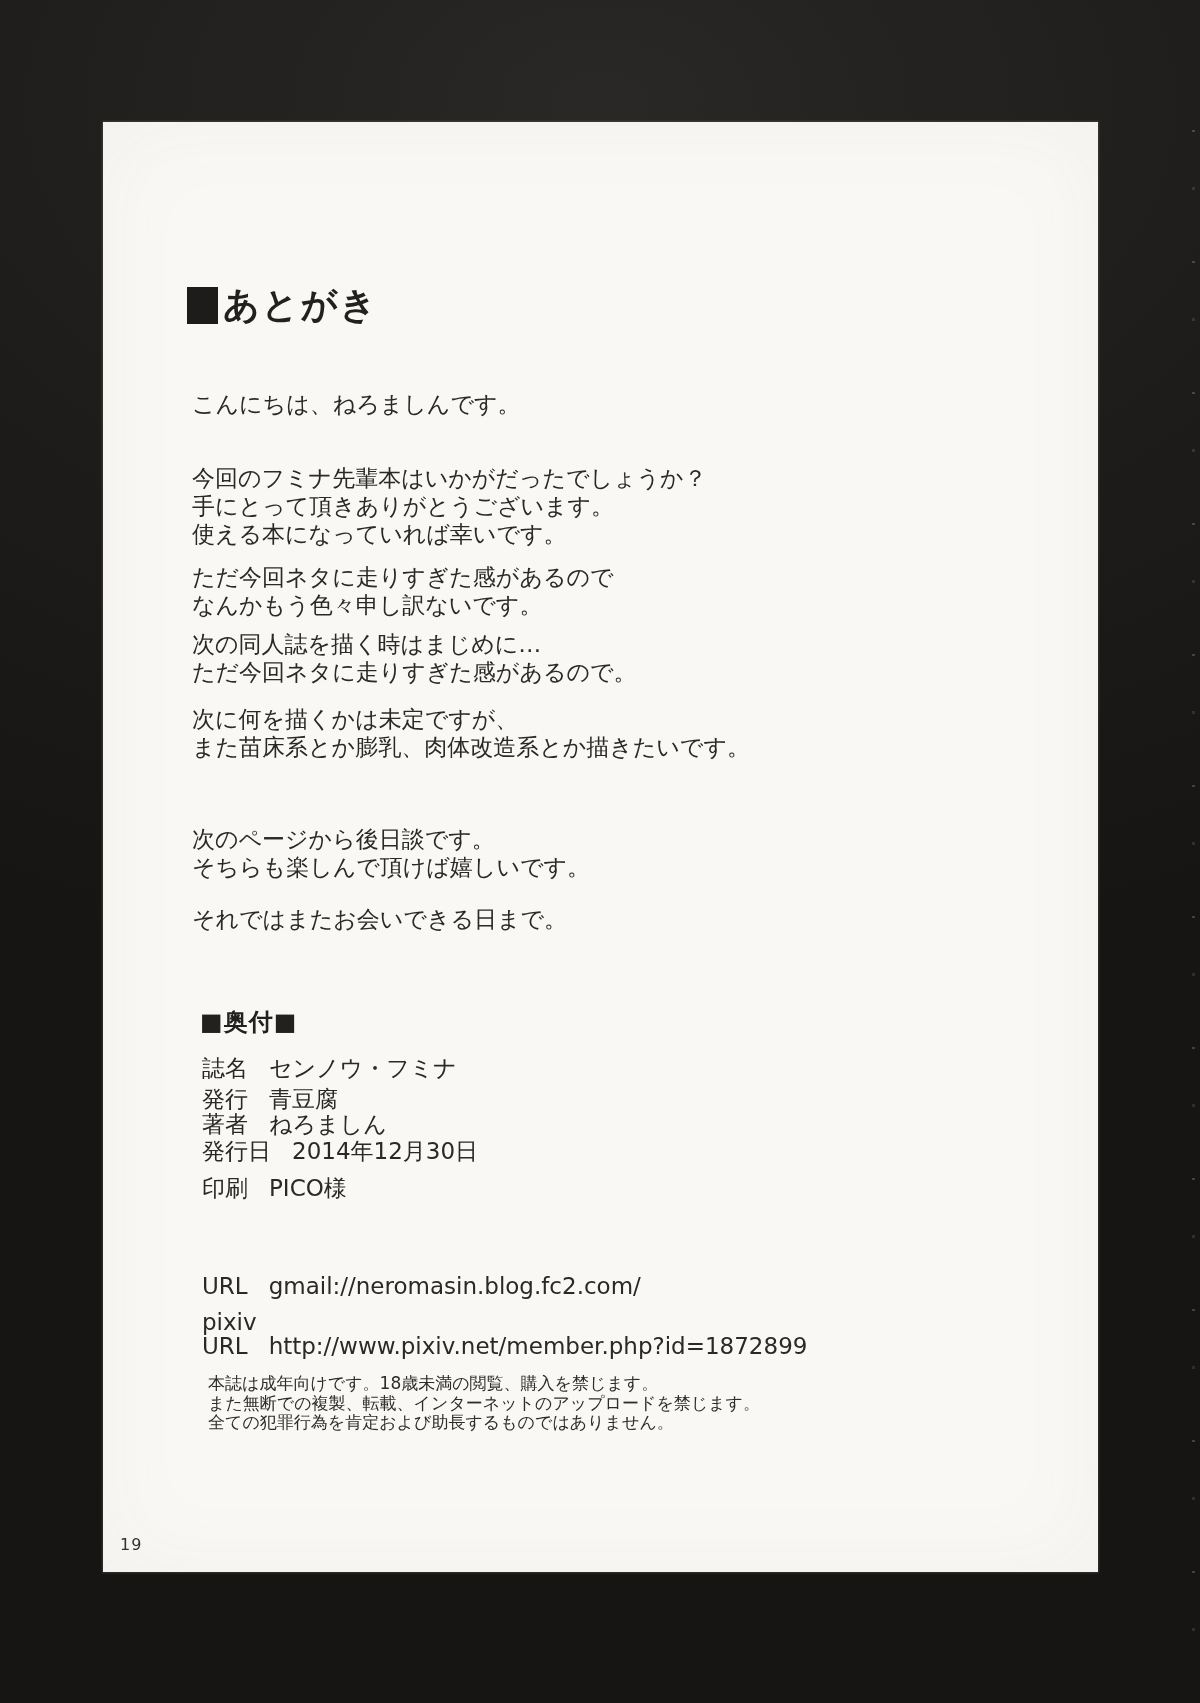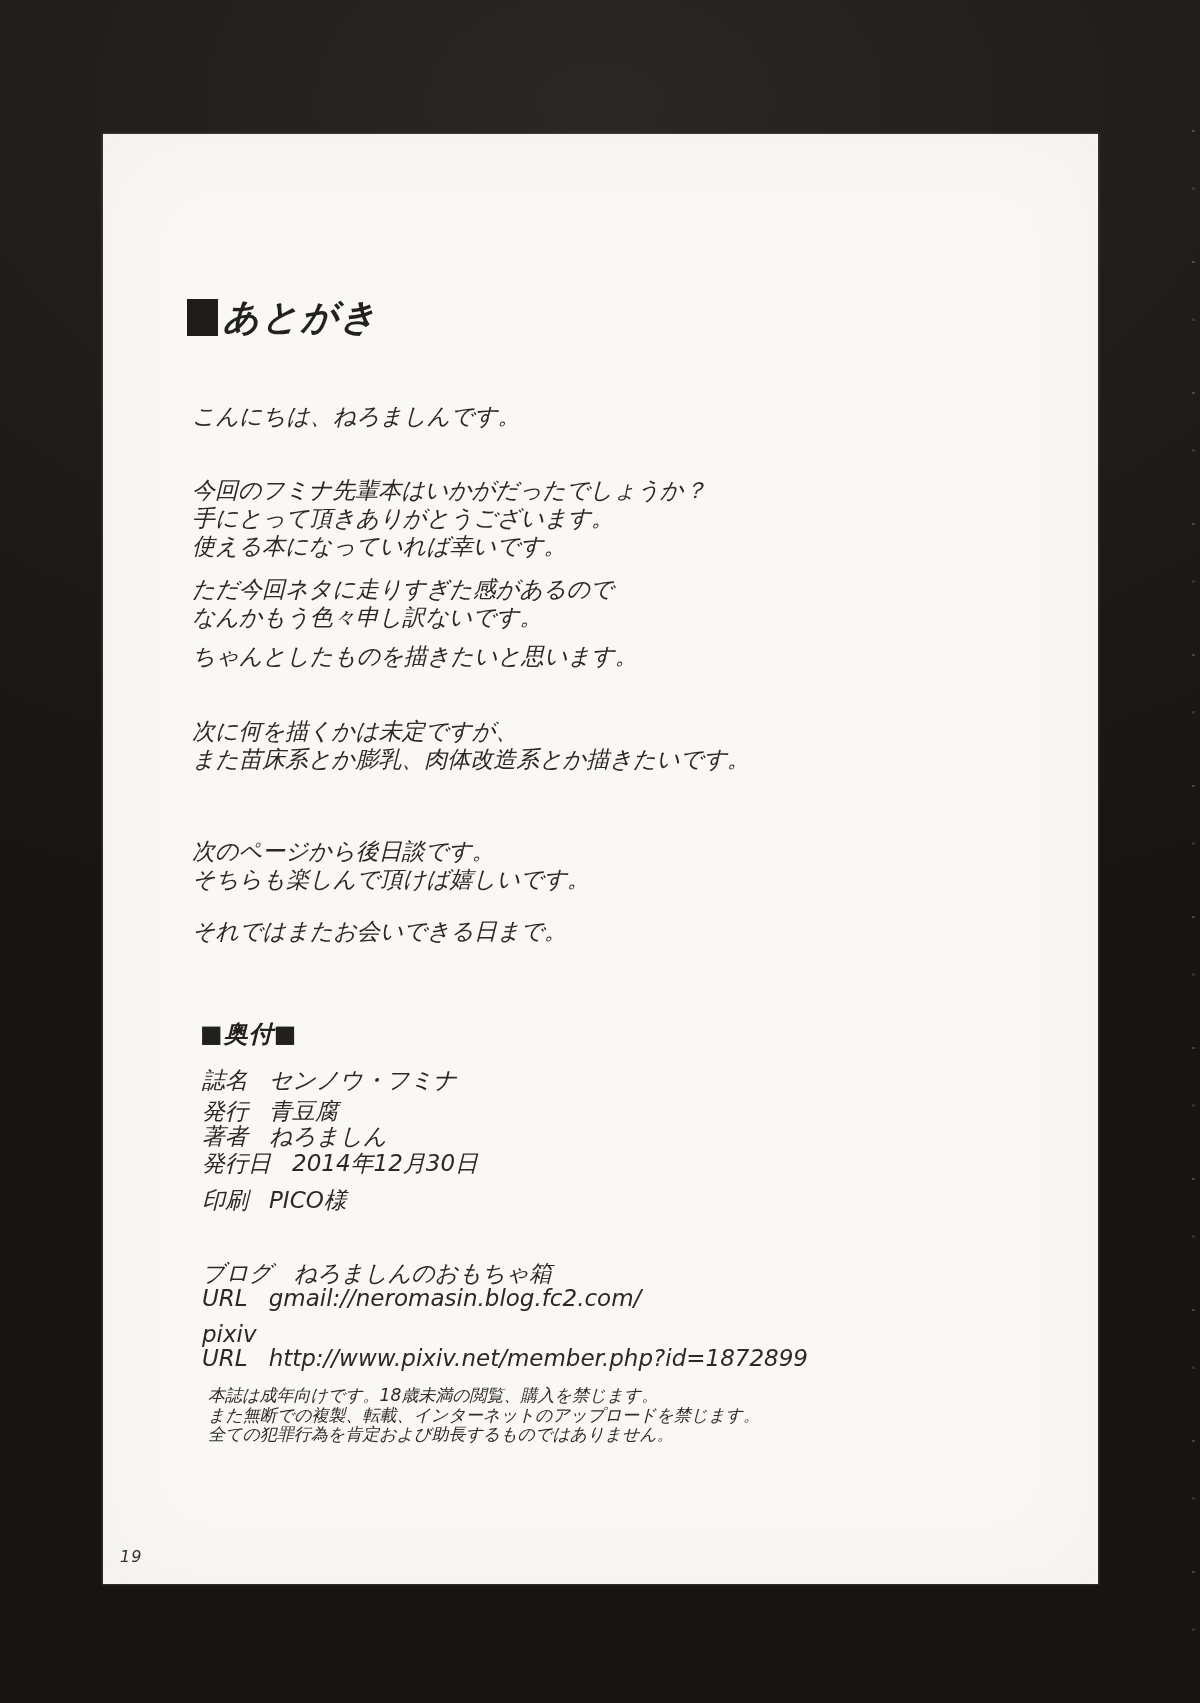--- a/index.html
+++ b/index.html
@@ -33,28 +33,27 @@
         rgba(235,232,226,0.38) 0 2px,
         rgba(235,232,226,0.0) 2px 57px,
         rgba(235,232,226,0.22) 57px 60px,
         rgba(235,232,226,0.0) 60px 131px);
     opacity: 0.55;
   }
 
   .paper {
     position: absolute;
     left: 103px;
-    top: 134px;
+    top: 122px;
     width: 995px;
     height: 1450px;
     background: #f9f8f5;
     box-shadow:
       0 0 2px 1px rgba(140,135,128,0.28),
       inset 0 0 90px rgba(120,110,95,0.05);
-    font-style: italic;
   }
 
   .abs { position: absolute; }
 
   .page-title {
     left: 84px;
     top: 162px;
     display: flex;
     align-items: center;
     color: #232120;
@@ -141,21 +140,22 @@
     <div class="line">手にとって頂きありがとうございます。</div>
     <div class="line">使える本になっていれば幸いです。</div>
   </div>
 
   <div class="abs para" style="top:441px">
     <div class="line">ただ今回ネタに走りすぎた感があるので</div>
     <div class="line">なんかもう色々申し訳ないです。</div>
   </div>
 
   <div class="abs para" style="top:508px">
-    <div class="line">ちゃんとしたものを描きたいと思います。</div>
+    <div class="line">次の同人誌を描く時はまじめに…</div>
+    <div class="line">ただ今回ネタに走りすぎた感があるので。</div>
   </div>
 
   <div class="abs para" style="top:583px">
     <div class="line">次に何を描くかは未定ですが、</div>
     <div class="line">また苗床系とか膨乳、肉体改造系とか描きたいです。</div>
   </div>
 
   <div class="abs para" style="top:703px">
     <div class="line">次のページから後日談です。</div>
     <div class="line">そちらも楽しんで頂けば嬉しいです。</div>
@@ -174,23 +174,20 @@
     <span class="clabel">発行</span><span class="cvalue">青豆腐</span>
   </div>
   <div class="abs crow" style="top:989px">
     <span class="clabel">著者</span><span class="cvalue">ねろましん</span>
   </div>
   <div class="abs crow" style="top:1016px">
     <span class="clabel">発行日</span><span class="cvalue">2014年12月30日</span>
   </div>
   <div class="abs crow" style="top:1053px">
     <span class="clabel">印刷</span><span class="cvalue">PICO様</span>
-  </div>
-  <div class="abs crow" style="top:1126px">
-    <span class="clabel">ブログ</span><span class="cvalue">ねろましんのおもちゃ箱</span>
   </div>
   <div class="abs crow" style="top:1151px">
     <span class="clabel">URL</span><span class="cvalue">gmail://neromasin.blog.fc2.com/</span>
   </div>
   <div class="abs crow" style="top:1187px">
     <span class="clabel">pixiv</span><span class="cvalue"></span>
   </div>
   <div class="abs crow" style="top:1211px">
     <span class="clabel">URL</span><span class="cvalue">http://www.pixiv.net/member.php?id=1872899</span>
   </div>

